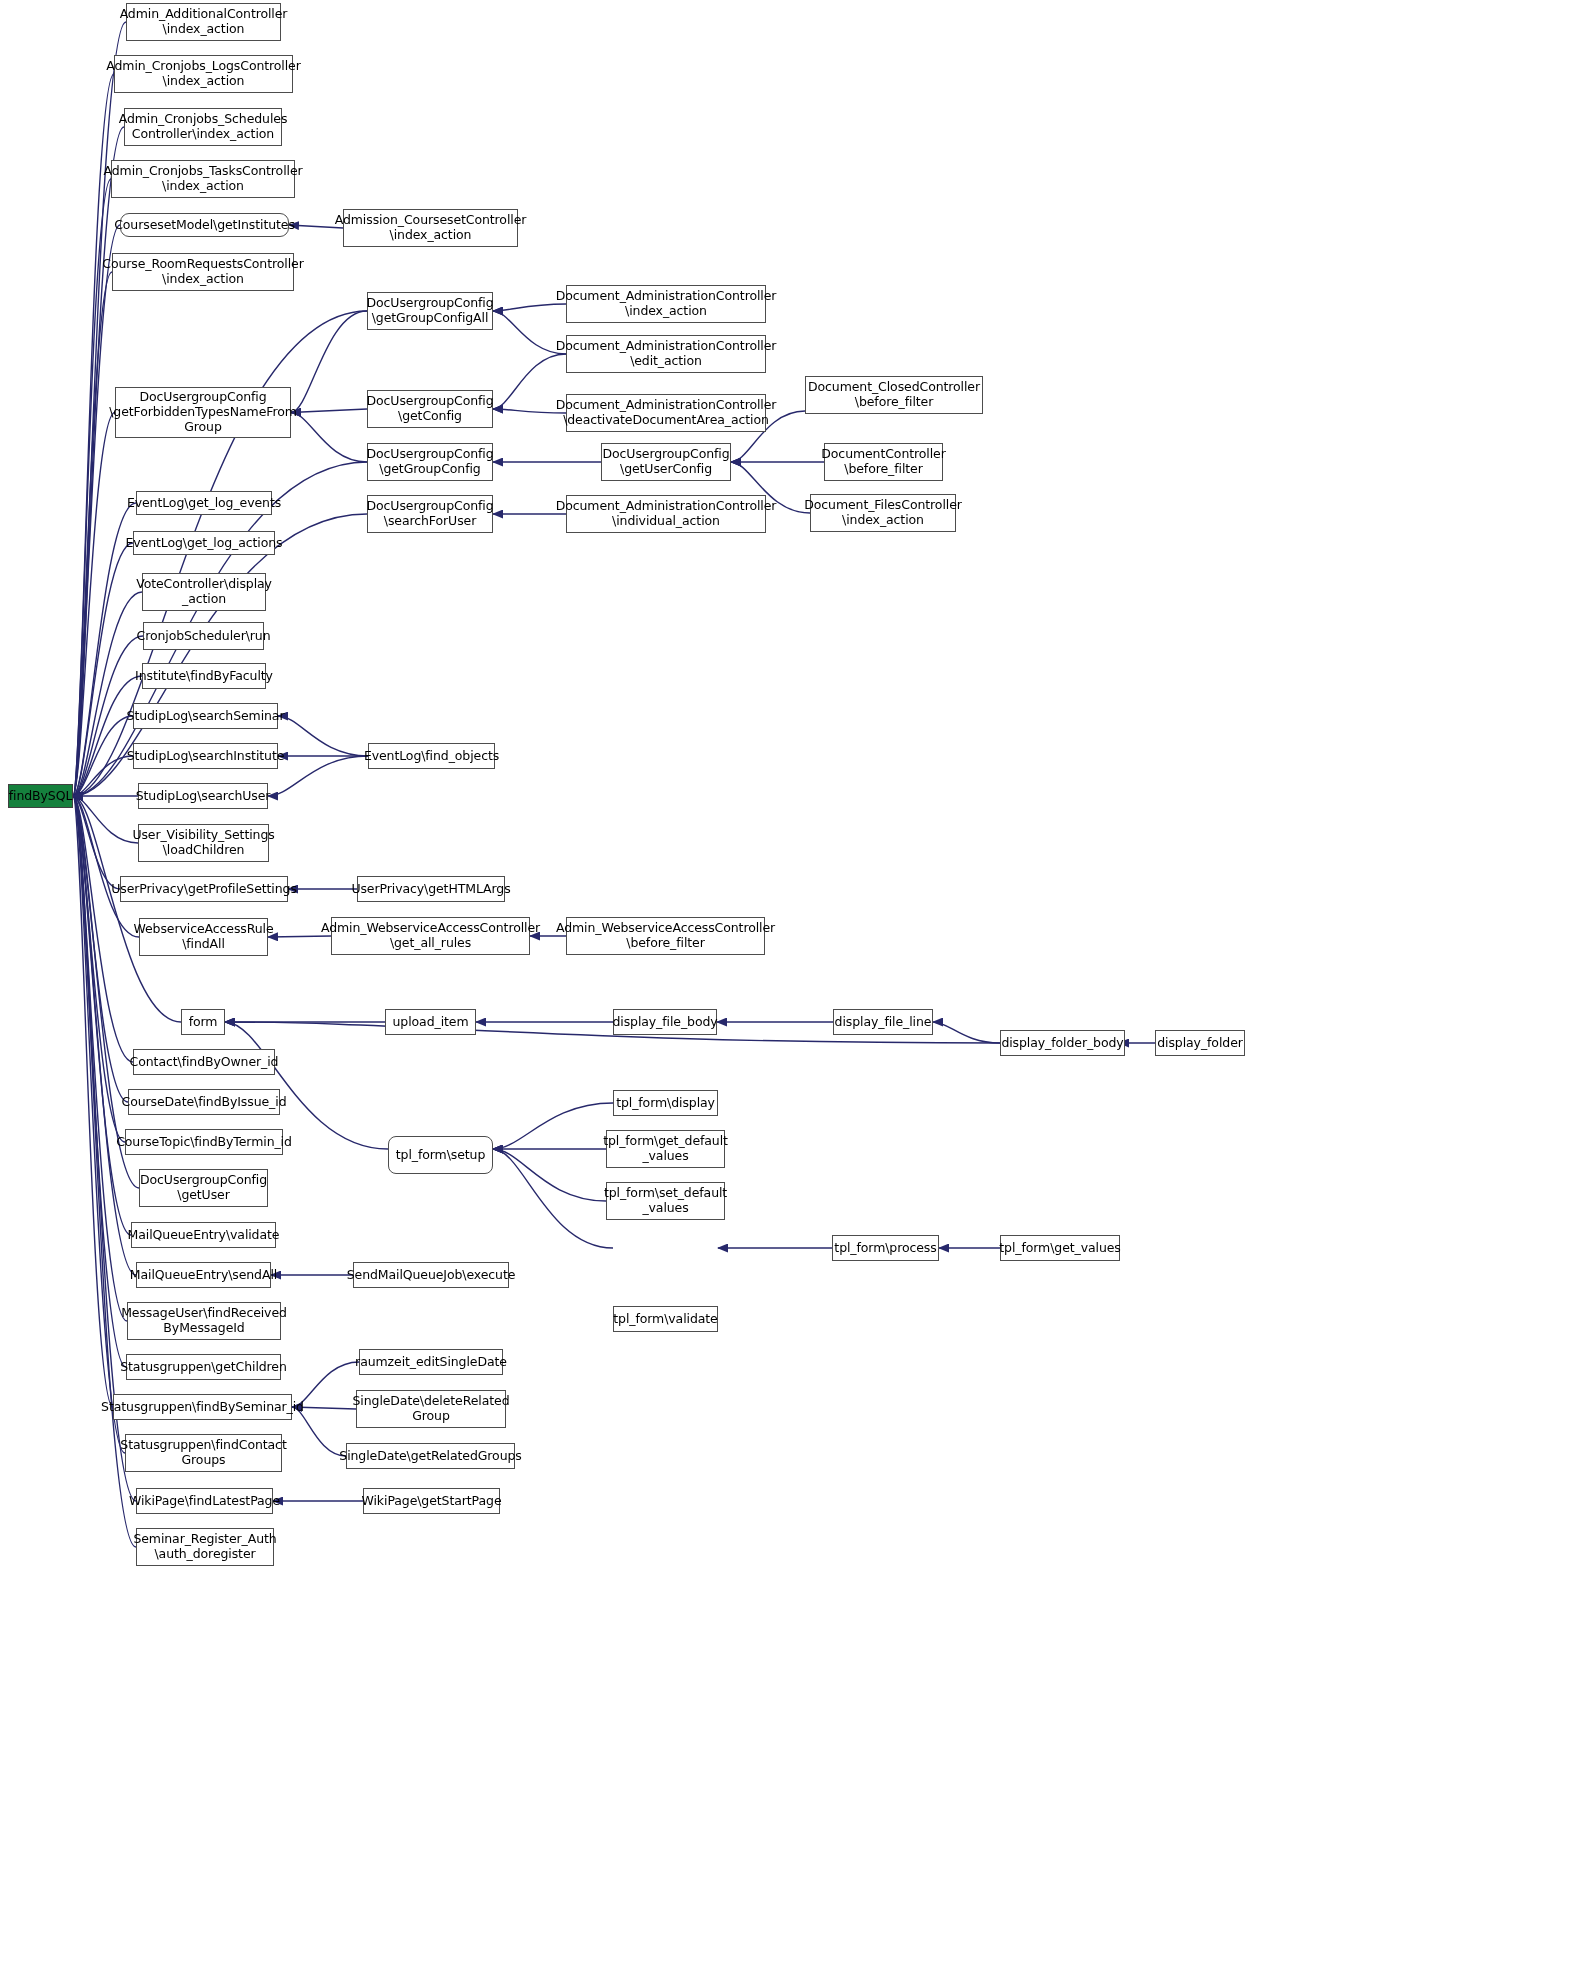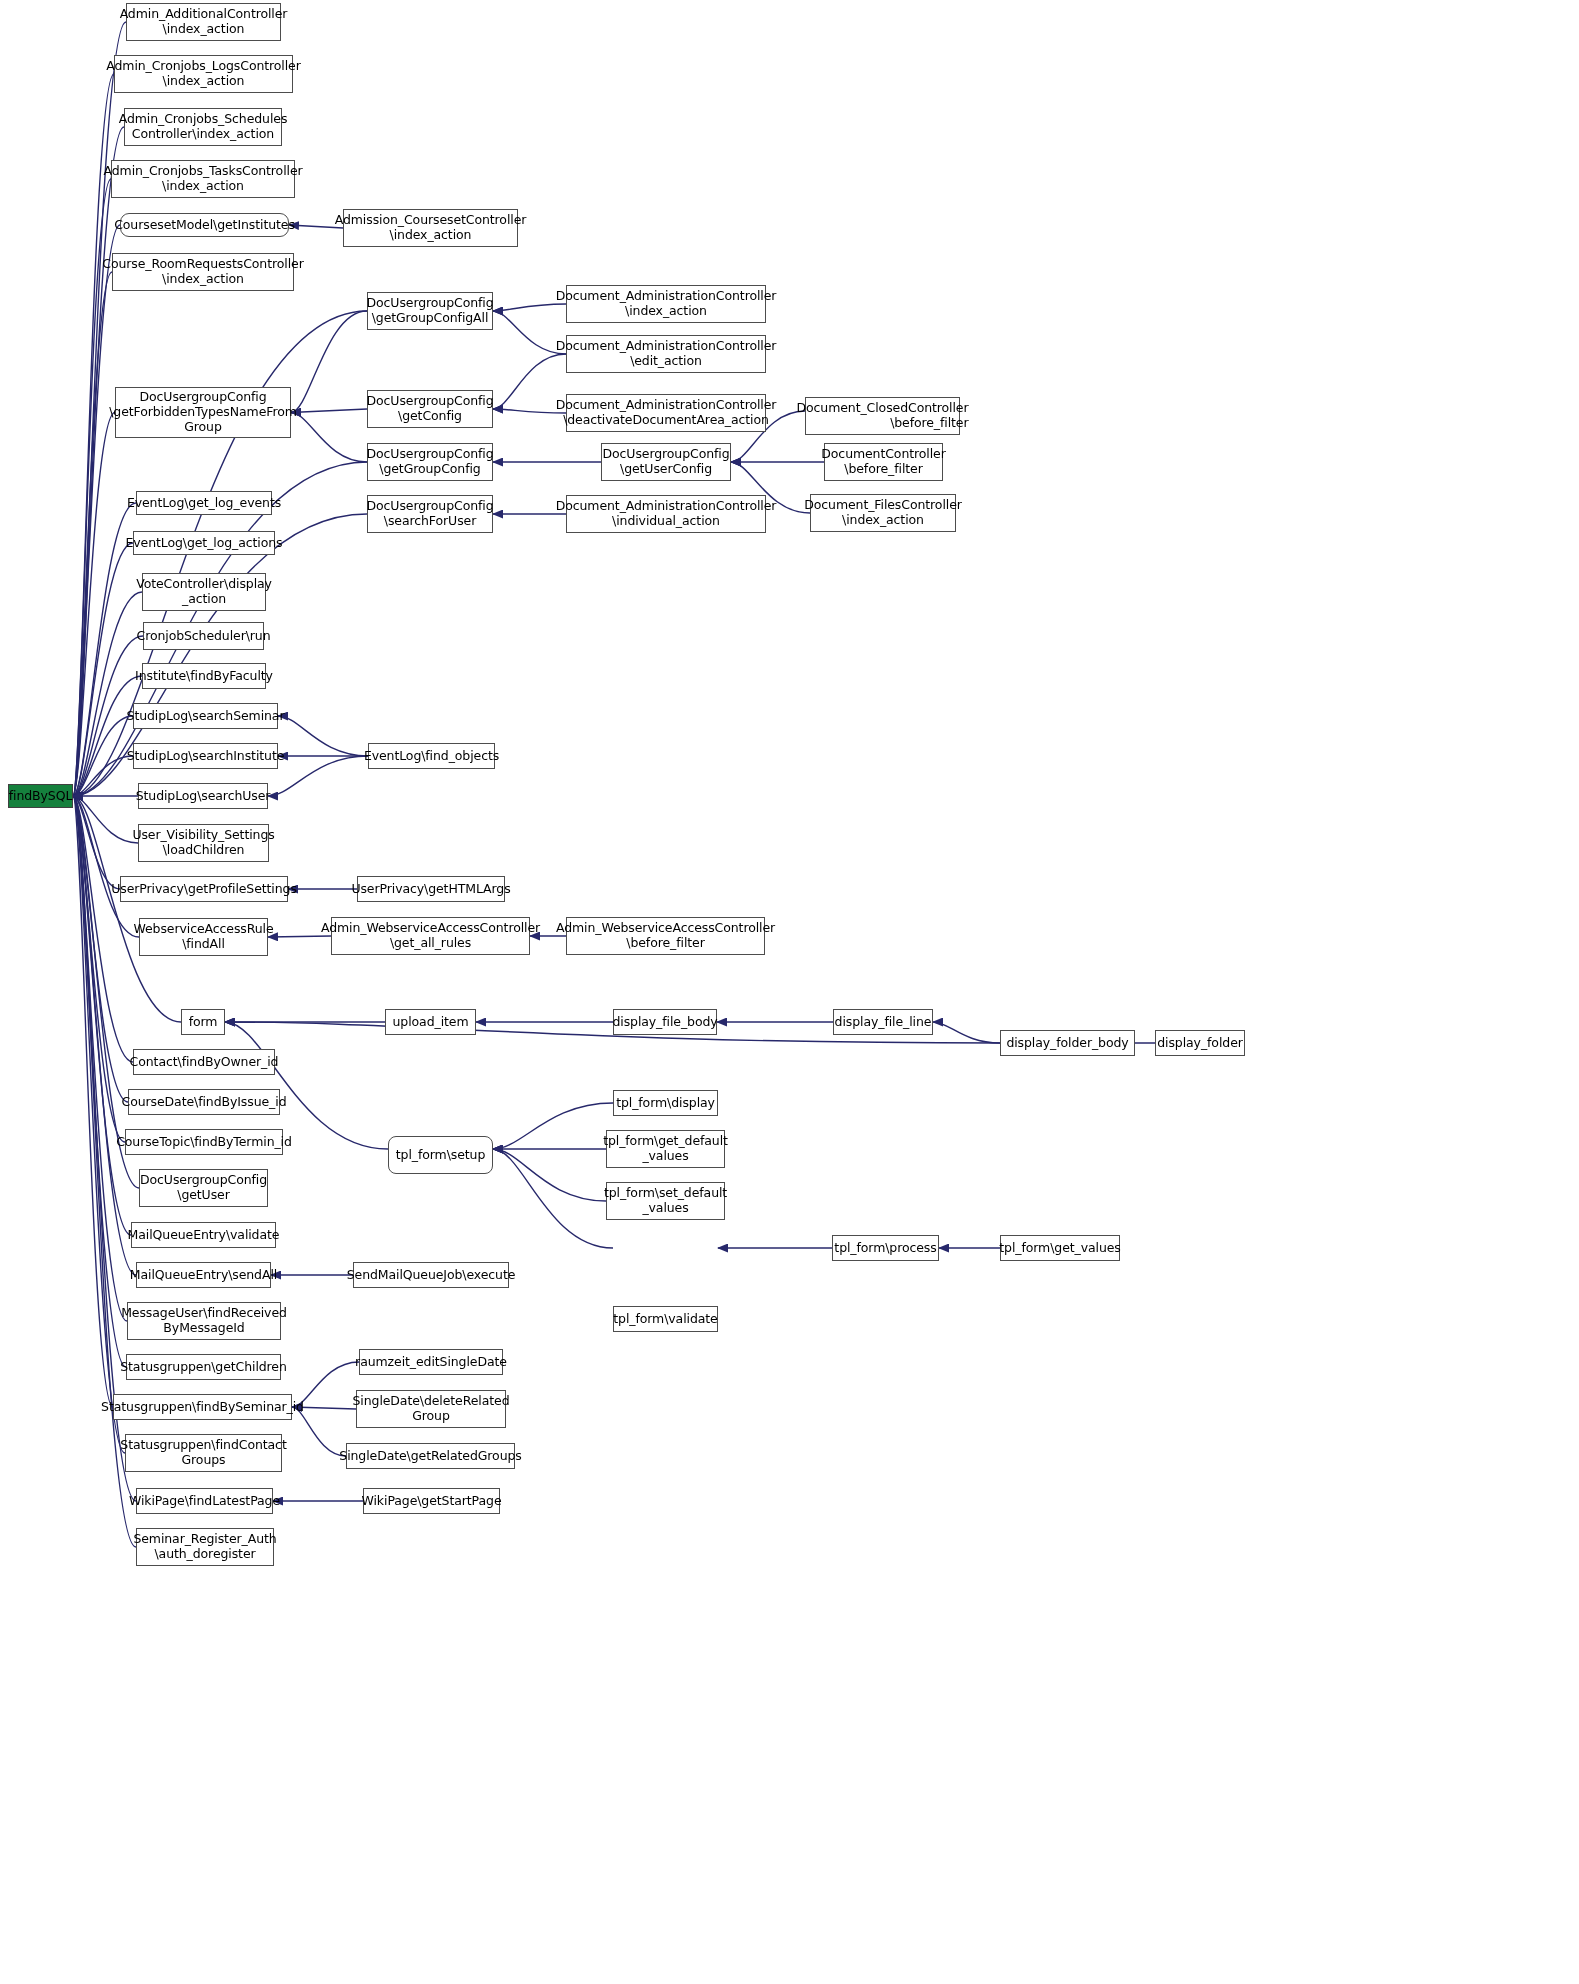--- a/index.html
+++ b/index.html
@@ -132,21 +132,21 @@
 \index_action</div>
       <div class="node" style="left: 566px; top: 335px; width: 200px; height: 38px;">Document_AdministrationController
 \edit_action</div>
       <div class="node" style="left: 115px; top: 387px; width: 176px; height: 51px;">DocUsergroupConfig
 \getForbiddenTypesNameFrom
 Group</div>
       <div class="node" style="left: 367px; top: 390px; width: 126px; height: 38px;">DocUsergroupConfig
 \getConfig</div>
       <div class="node" style="left: 566px; top: 394px; width: 200px; height: 38px;">Document_AdministrationController
 \deactivateDocumentArea_action</div>
-      <div class="node" style="left: 805px; top: 397px; width: 155px; height: 38px; text-align: right;">Document_ClosedController
+      <div class="node" style="left: 805px; top: 376px; width: 178px; height: 38px;">Document_ClosedController
 \before_filter</div>
       <div class="node" style="left: 367px; top: 443px; width: 126px; height: 38px;">DocUsergroupConfig
 \getGroupConfig</div>
       <div class="node" style="left: 601px; top: 443px; width: 130px; height: 38px;">DocUsergroupConfig
 \getUserConfig</div>
       <div class="node" style="left: 824px; top: 443px; width: 119px; height: 38px;">DocumentController
 \before_filter</div>
       <div class="node" style="left: 810px; top: 494px; width: 146px; height: 38px;">Document_FilesController
 \index_action</div>
       <div class="node" style="left: 367px; top: 495px; width: 126px; height: 38px;">DocUsergroupConfig
@@ -170,21 +170,21 @@
       <div class="node" style="left: 139px; top: 918px; width: 129px; height: 38px;">WebserviceAccessRule
 \findAll</div>
       <div class="node" style="left: 331px; top: 917px; width: 199px; height: 38px;">Admin_WebserviceAccessController
 \get_all_rules</div>
       <div class="node" style="left: 566px; top: 917px; width: 199px; height: 38px;">Admin_WebserviceAccessController
 \before_filter</div>
       <div class="node" style="left: 181px; top: 1009px; width: 44px; height: 26px;">form</div>
       <div class="node" style="left: 385px; top: 1009px; width: 91px; height: 26px;">upload_item</div>
       <div class="node" style="left: 613px; top: 1009px; width: 104px; height: 26px;">display_file_body</div>
       <div class="node" style="left: 833px; top: 1009px; width: 100px; height: 26px; text-align: center;">display_file_line</div>
-      <div class="node" style="left: 1000px; top: 1030px; width: 135px; height: 26px;">display_folder_body</div>
+      <div class="node" style="left: 1000px; top: 1030px; width: 125px; height: 26px;">display_folder_body</div>
       <div class="node" style="left: 1155px; top: 1030px; width: 90px; height: 26px;">display_folder</div>
       <div class="node" style="left: 133px; top: 1049px; width: 142px; height: 26px;">Contact\findByOwner_id</div>
       <div class="node" style="left: 128px; top: 1089px; width: 152px; height: 26px;">CourseDate\findByIssue_id</div>
       <div class="node" style="left: 125px; top: 1129px; width: 158px; height: 26px;">CourseTopic\findByTermin_id</div>
       <div class="node" style="left: 139px; top: 1169px; width: 129px; height: 38px;">DocUsergroupConfig
 \getUser</div>
       <div class="node" style="left: 131px; top: 1222px; width: 145px; height: 26px;">MailQueueEntry\validate</div>
       <div class="node" style="left: 136px; top: 1262px; width: 135px; height: 26px;">MailQueueEntry\sendAll</div>
       <div class="node" style="left: 353px; top: 1262px; width: 156px; height: 26px;">SendMailQueueJob\execute</div>
       <div class="node" style="left: 127px; top: 1302px; width: 154px; height: 38px;">MessageUser\findReceived

